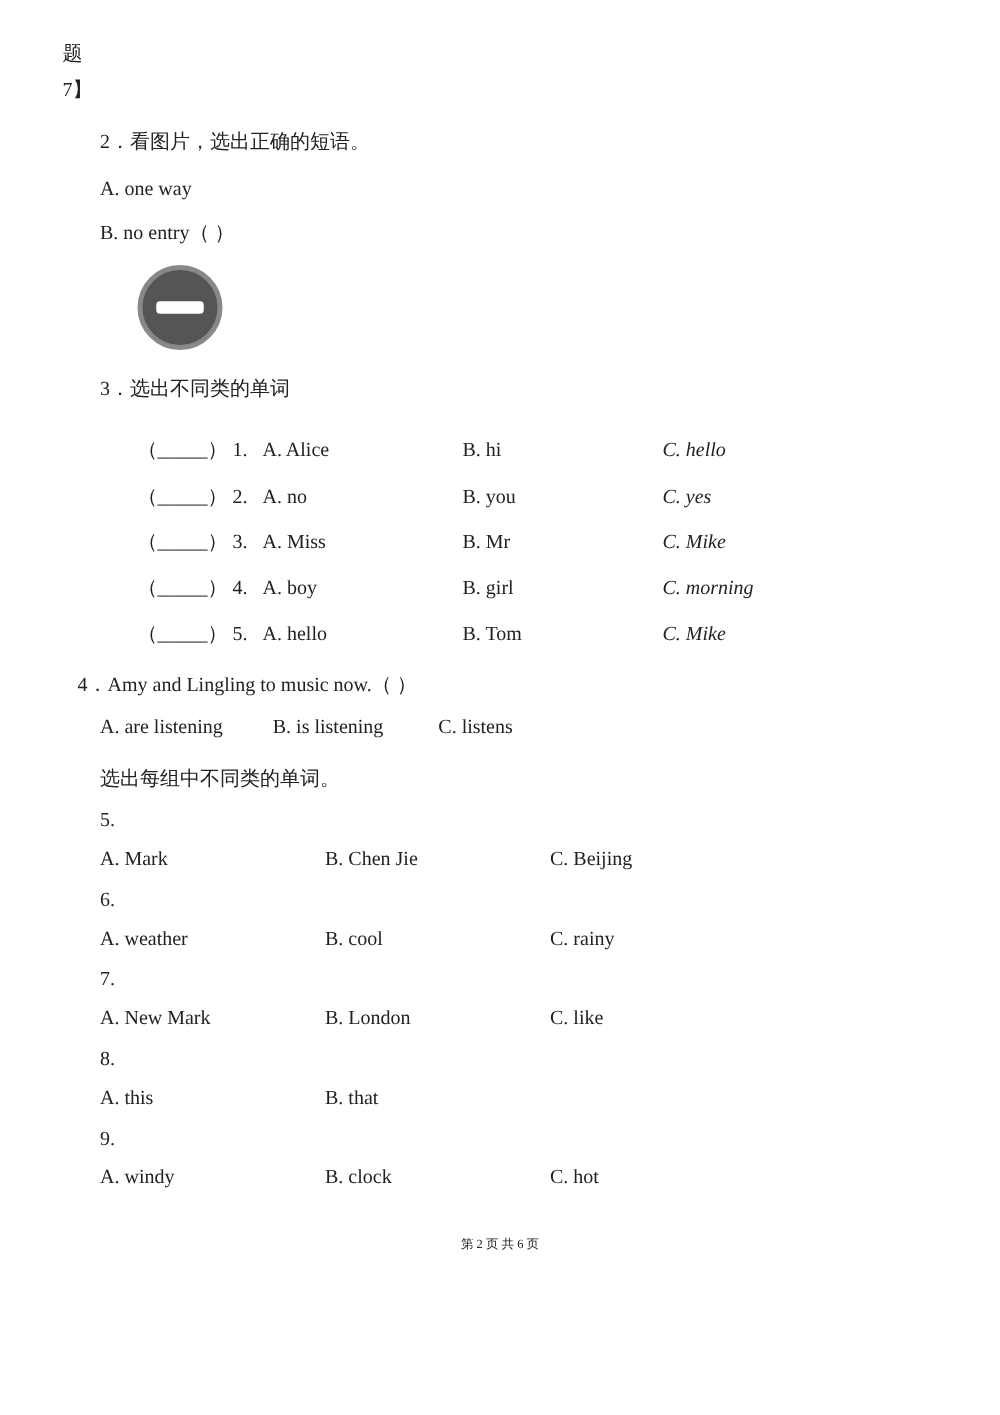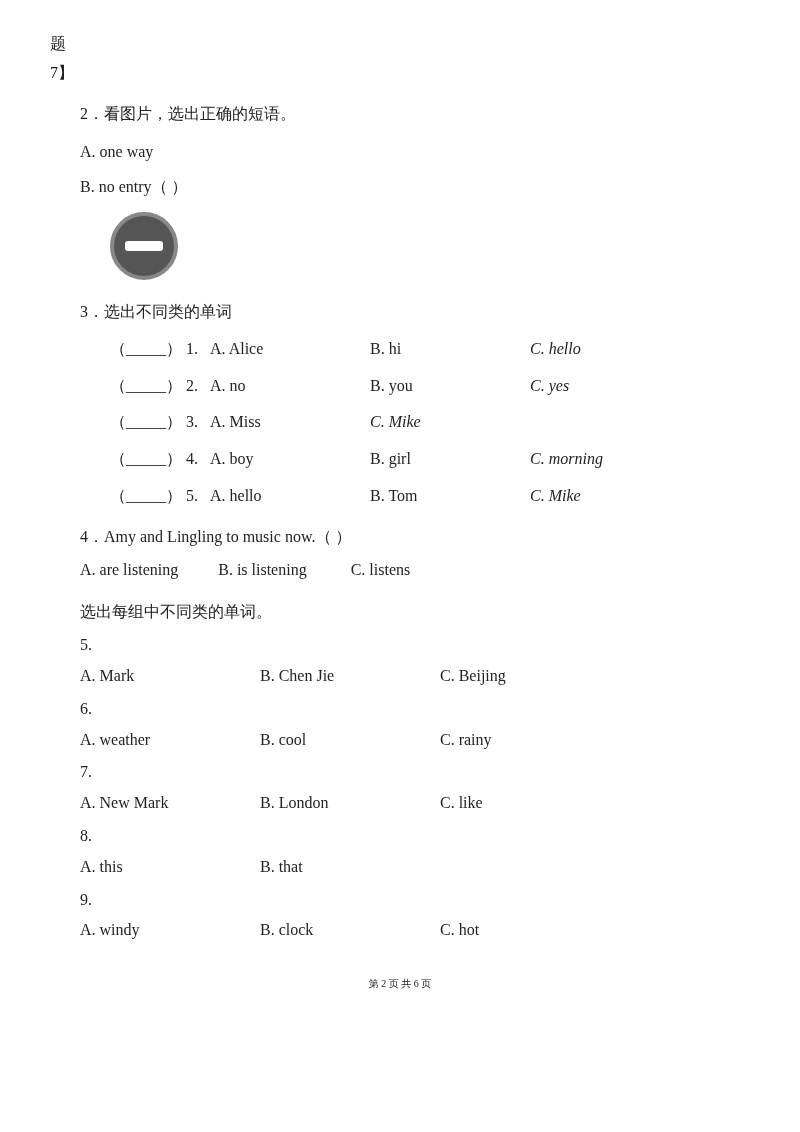--- a/index.html
+++ b/index.html
@@ -39,21 +39,21 @@
       justify-content: center;
       border: 4px solid #888;
     }
     .no-entry-bar {
       width: 38px;
       height: 10px;
       background: #fff;
       border-radius: 3px;
     }
     .sub-section-title {
-      margin: 18px 0 8px 30px;
+      margin: 18px 0 20px 30px;
     }
     .question-row {
       display: flex;
       align-items: baseline;
       margin: 8px 0;
       padding-left: 60px;
     }
     .q-label {
       margin-right: 4px;
       min-width: 20px;
@@ -66,21 +66,21 @@
       min-width: 160px;
     }
     .choice-b {
       min-width: 160px;
     }
     .choice-c {
       min-width: 160px;
       font-style: italic;
     }
     .fill-question {
-      margin: 12px 0 4px 30px;
+      margin: 12px 0 4px 12px;
     }
     .fill-options {
       margin: 4px 0 8px 30px;
     }
     .group-section-title {
       margin: 14px 0 4px 30px;
       font-family: Liberation Serif, serif;
     }
     .numbered-item {
       margin: 4px 0;
@@ -144,20 +144,21 @@
     <span class="choice-b">B. you</span>
     <span class="choice-c">C. yes</span>
   </div>
 </div>
 
 <div class="question-row">
   <span style="margin-right:4px;">（_____）</span>
   <span class="q-label">3.</span>
   <div class="choices">
     <span class="choice-a">A. Miss</span>
+    <span class="choice-b">B. Mr</span>
     <span class="choice-c">C. Mike</span>
   </div>
 </div>
 
 <div class="question-row">
   <span style="margin-right:4px;">（_____）</span>
   <span class="q-label">4.</span>
   <div class="choices">
     <span class="choice-a">A. boy</span>
     <span class="choice-b">B. girl</span>

